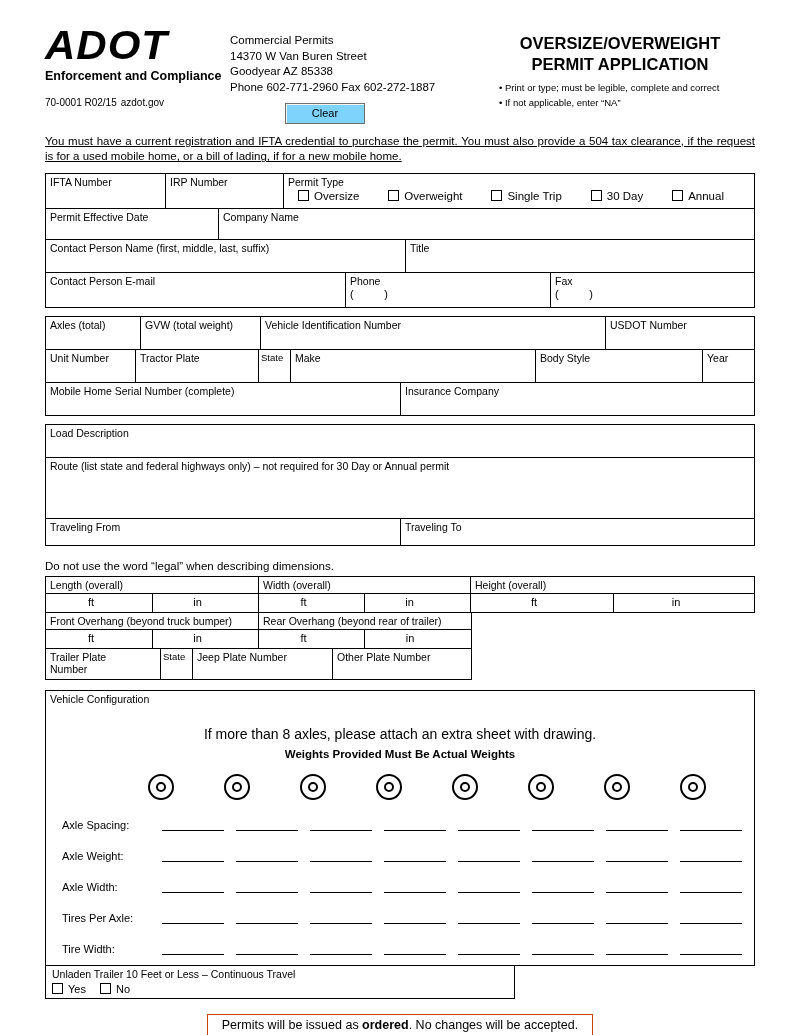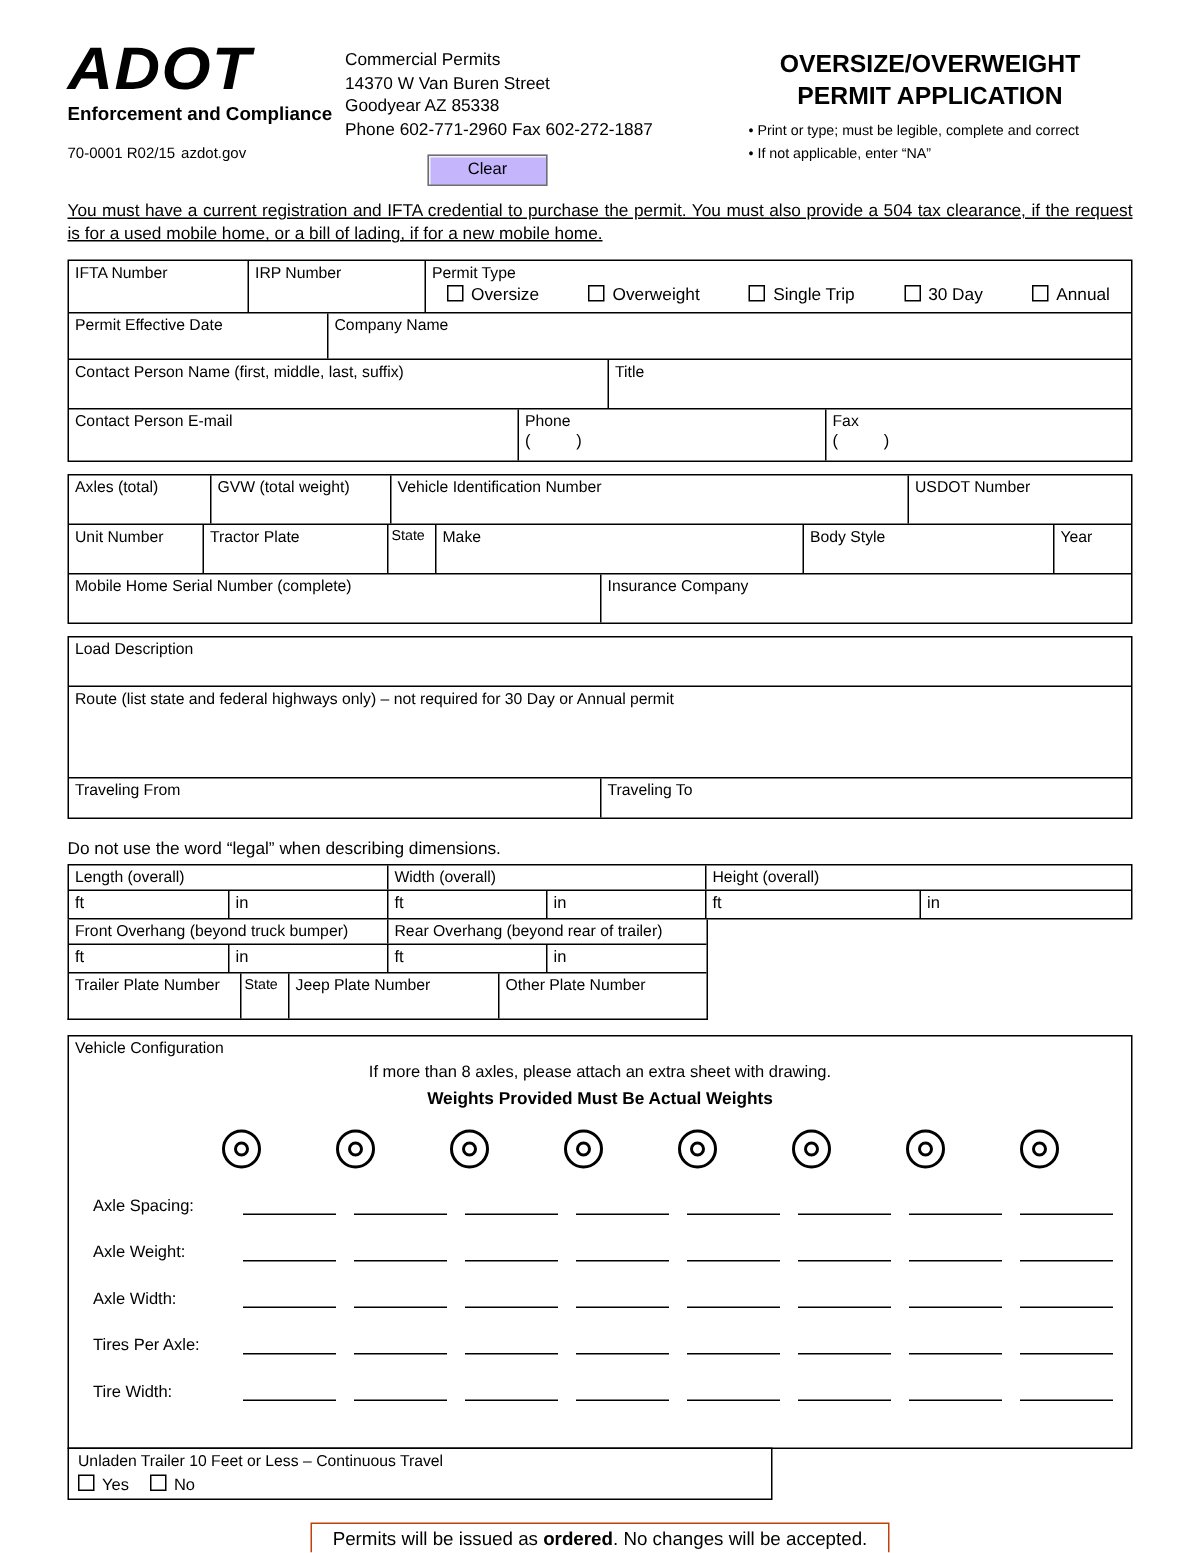--- a/index.html
+++ b/index.html
@@ -6,51 +6,51 @@
   .page{width:800px;height:1035px;background:#fff;color:#000;box-sizing:border-box;
         padding:25px 45px 0 45px;font-family:"Liberation Sans",sans-serif;position:relative;overflow:hidden;}
   
   .header{display:flex;}
   .logo-col{width:185px;flex:none;}
   .logo{font-size:42px;font-weight:bold;font-style:italic;letter-spacing:1px;line-height:1;transform:scaleY(.95);}
   .logo-sub{font-weight:bold;font-size:12.5px;margin-top:2px;}
   .form-no{font-size:10px;margin-top:14px;display:flex;gap:4px;}
   .addr-col{width:255px;flex:none;font-size:11.5px;line-height:1.35;padding-top:8px;}
   .clear-btn{margin:8px 0 0 55px;width:78px;text-align:center;font-size:11px;padding:2px 0;
-             background:#c4b5fd;border:1px solid #6f6f6f;box-shadow:inset 1px 1px 0 #f4f2ee;cursor:pointer;}
+             background:#7dd3fc;border:1px solid #6f6f6f;box-shadow:inset 1px 1px 0 #f4f2ee;cursor:pointer;}
   .title-col{flex:1;padding-top:8px;}
   .form-title{text-align:center;font-weight:bold;font-size:16.5px;line-height:1.25;}
   .bullets{font-size:9.5px;margin-top:7px;padding-left:14px;line-height:1.5;}
   .bullet::before{content:"\2022  ";}
   
   .intro{font-size:11.5px;margin-top:10px;text-align:justify;line-height:1.35;text-decoration:underline;}
   
   .tbl{border:1px solid #000;margin-top:8px;}
   .trow{display:flex;border-bottom:1px solid #000;}
   .trow:last-child{border-bottom:none;}
-  .cell{border-right:1px solid #000;padding:2px 4px 1px 4px;font-size:10.5px;box-sizing:border-box;overflow:hidden;}
+  .cell{border-right:1px solid #000;padding:2px 20px 1px 4px;font-size:10.5px;box-sizing:border-box;overflow:hidden;}
   .cell:last-child{border-right:none;}
   .grow{flex:1;}
   .fl{display:block;}
   .h30{min-height:30px;} .h32{min-height:32px;} .h34{min-height:34px;}
   .h26{min-height:26px;} .h60{min-height:60px;} .h16{min-height:16px;} .h18{min-height:18px;}
   .tight{padding:2px 2px;font-size:9.5px;}
   
   .cb{display:inline-block;width:9px;height:9px;border:1px solid #000;margin-right:5px;vertical-align:-1px;background:#fff;}
   .opts{display:flex;justify-content:space-between;padding:2px 10px 0 10px;font-size:11.5px;}
   .opt{white-space:nowrap;cursor:pointer;}
   .paren{font-size:11px;white-space:pre;display:block;margin-top:1px;}
   
   .note{font-size:11.5px;margin:14px 0 4px 0;}
   .dims-bottom{border:1px solid #000;border-top:none;width:425px;}
-  .unit-cell{font-size:11px;padding-top:2px;}
+  .unit-cell{text-align:center;font-size:11px;padding-top:2px;}
   
   .vc{border:1px solid #000;margin-top:10px;min-height:268px;padding-bottom:6px;}
   .vc-title{font-size:10.5px;padding:2px 4px;}
-  .vc-note{text-align:center;font-size:11px;margin-top:2px;}
+  .vc-note{text-align:center;font-size:14px;margin-top:19px;}
   .vc-bold{text-align:center;font-size:11.5px;font-weight:bold;margin-top:6px;}
   .axles{display:flex;justify-content:space-between;margin:14px 48px 6px 102px;}
   .axle{width:22px;height:22px;border:2px solid #000;border-radius:50%;display:flex;align-items:center;justify-content:center;flex:none;}
   .axle::after{content:"";width:6px;height:6px;border:2px solid #000;border-radius:50%;}
   .vc-row{display:flex;align-items:flex-end;padding:0 12px 0 16px;margin-top:17px;}
   .vc-label{width:88px;flex:none;font-size:11px;}
   .bl{flex:1;border-bottom:1px solid #000;height:13px;margin-left:12px;cursor:text;}
   
   .unladen{width:470px;border:1px solid #000;margin-top:-1px;padding:2px 6px 3px 6px;box-sizing:border-box;font-size:10.5px;}
   .ul-opts{font-size:11px;margin-top:3px;display:flex;gap:14px;}

